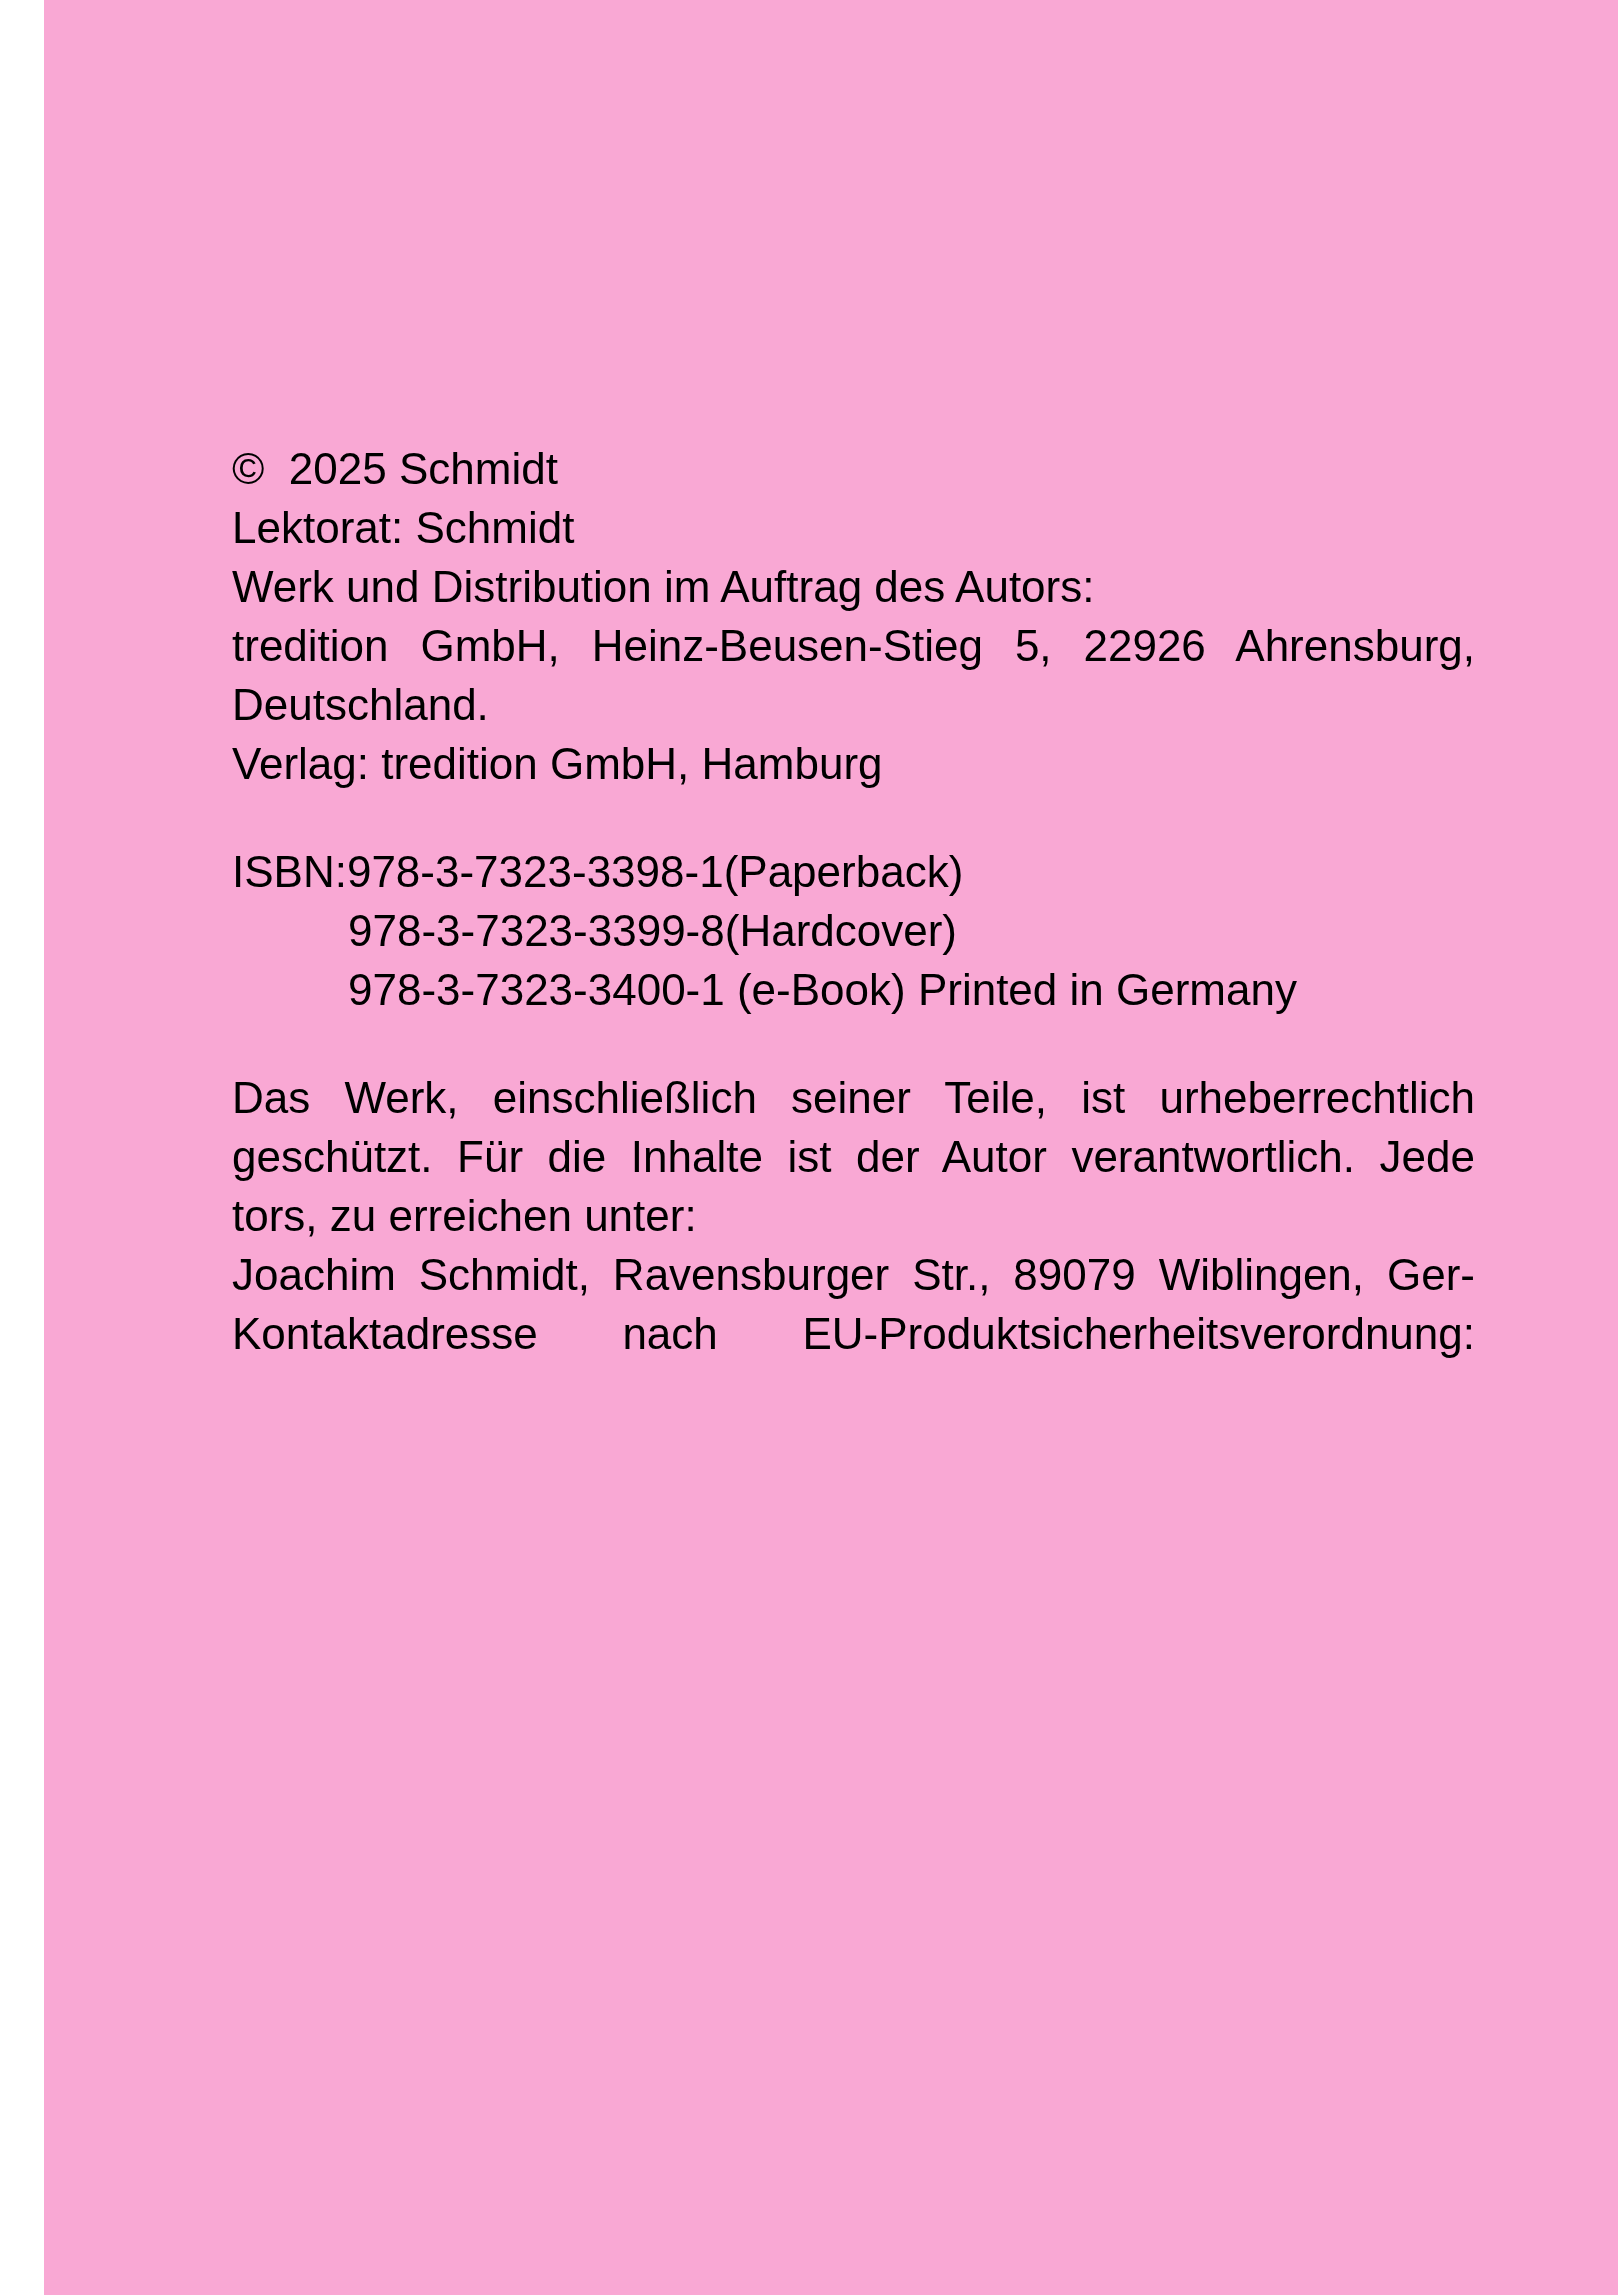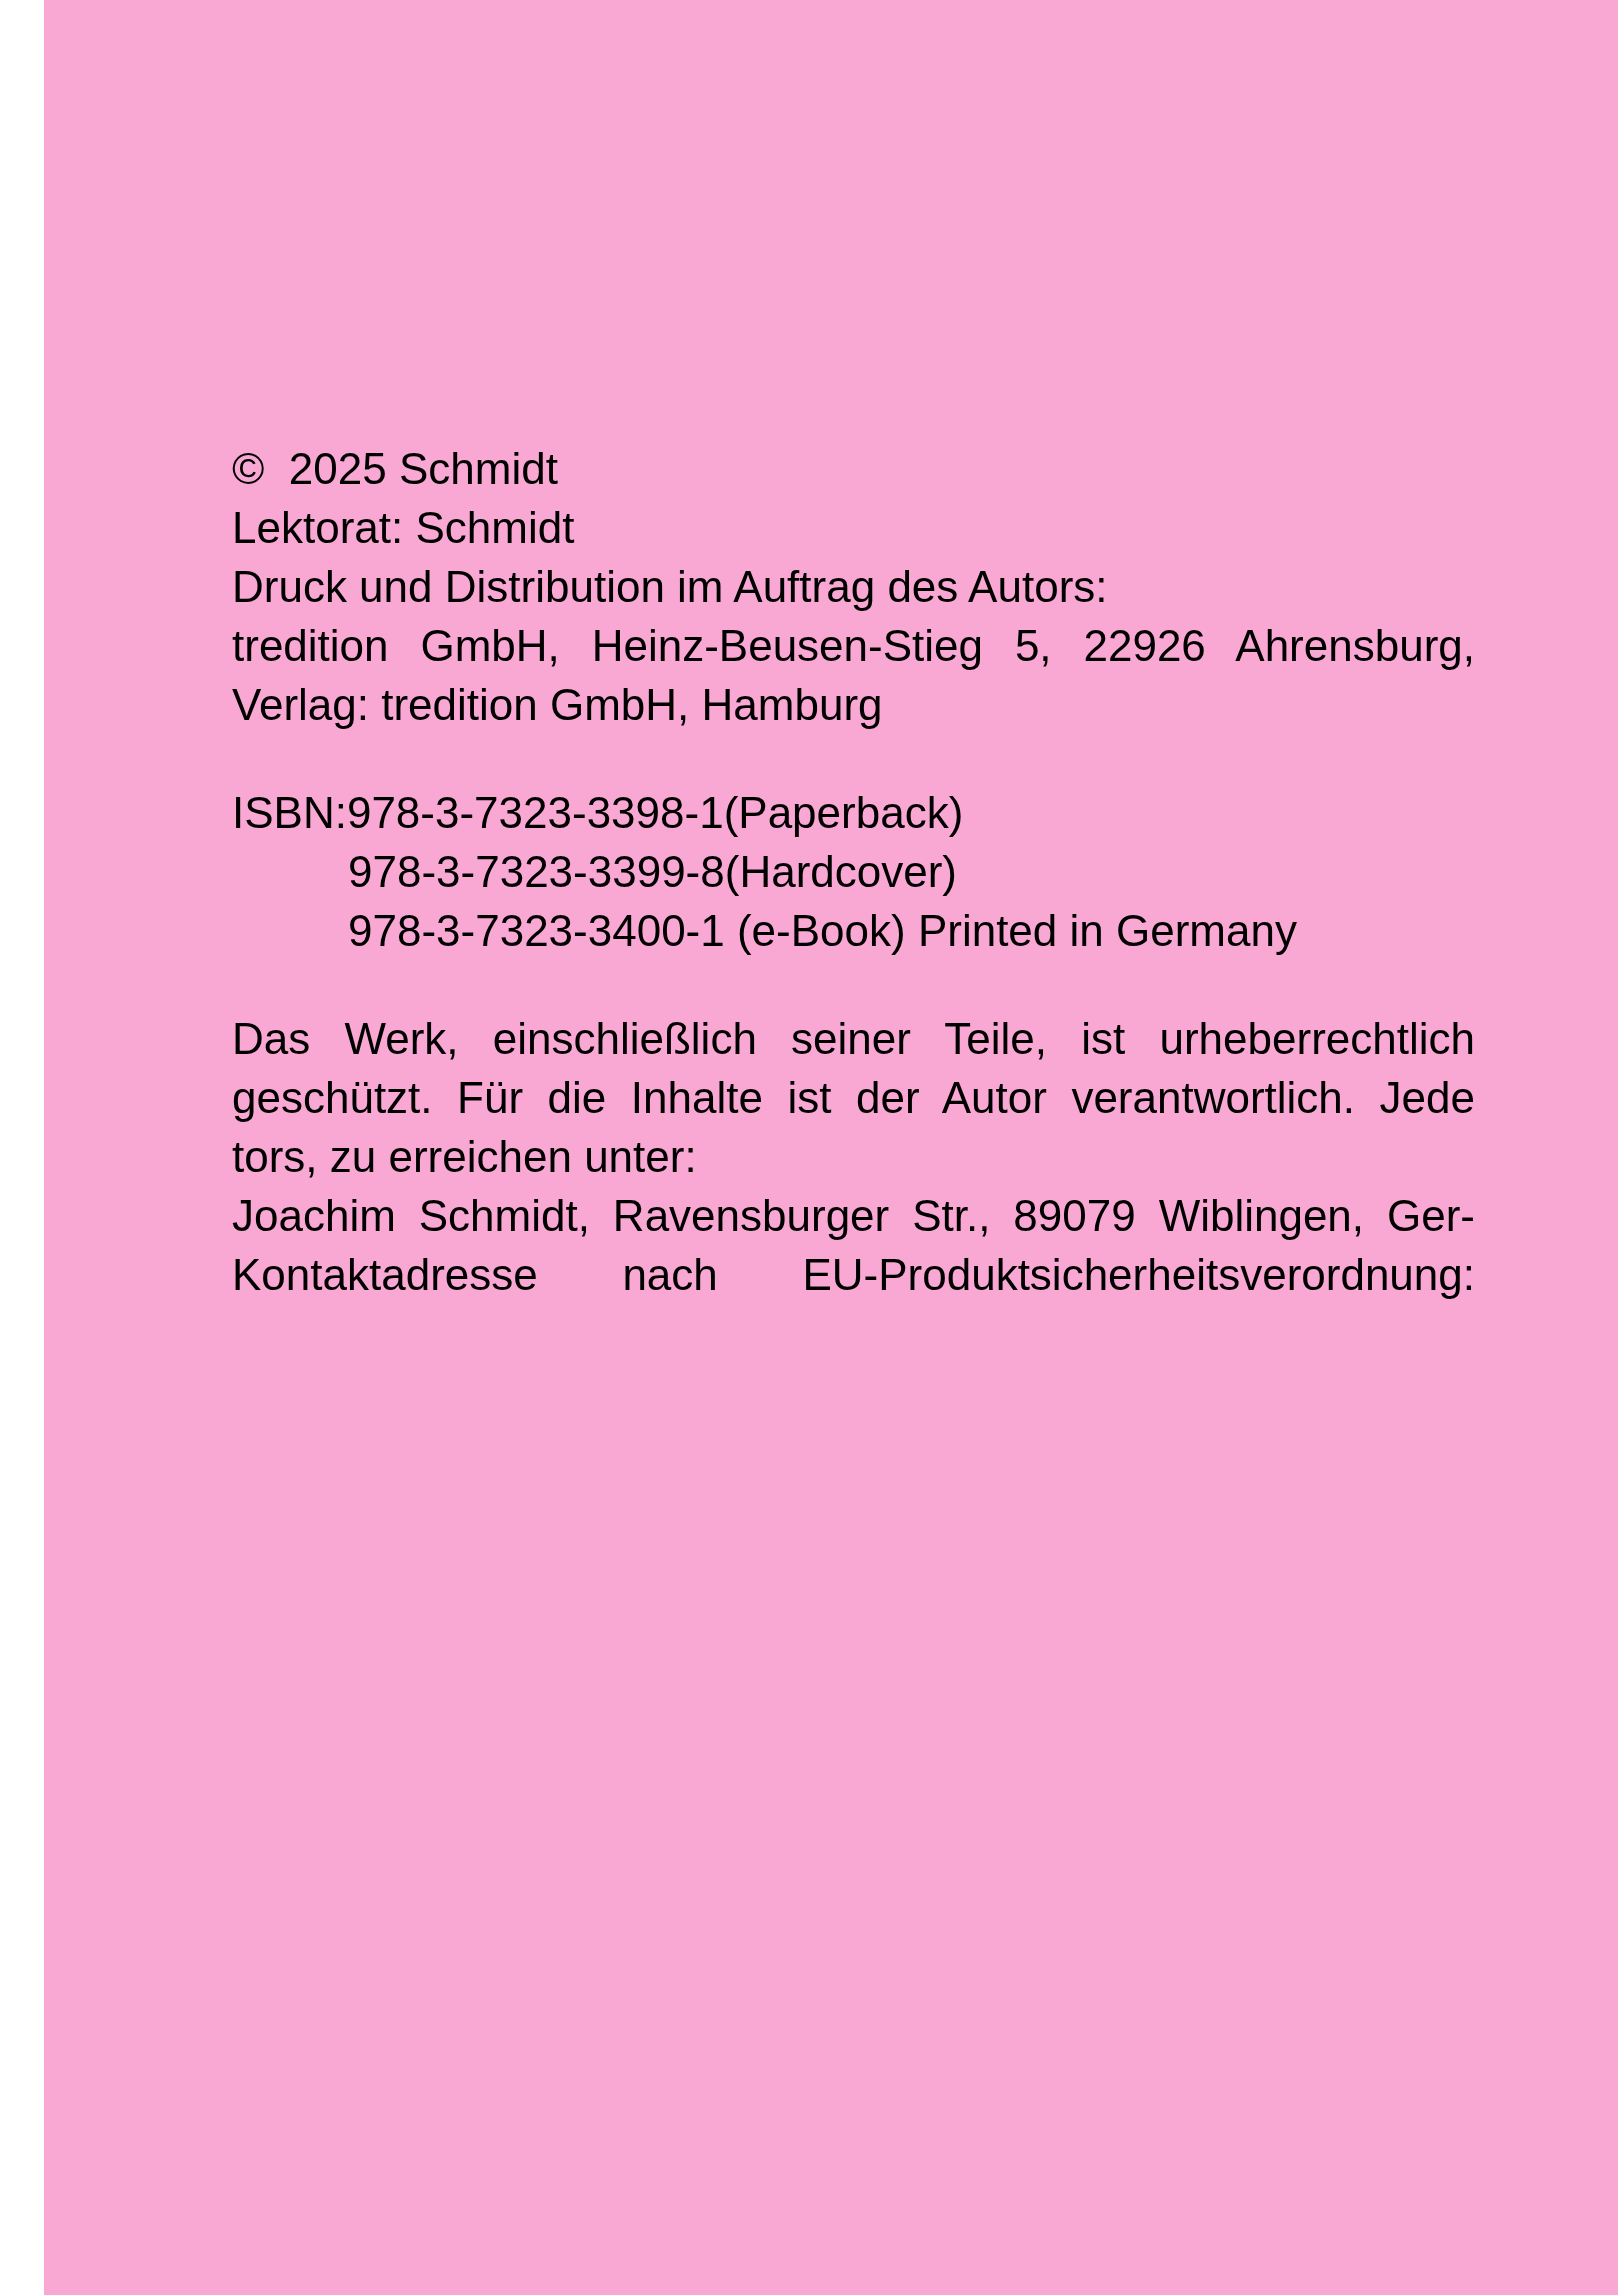--- a/index.html
+++ b/index.html
@@ -43,22 +43,23 @@
   }
 </style>
 </head>
 <body>
 
 <div class="page">
   <div class="text-block">
 
     <div class="line">©  2025 Schmidt</div>
     <div class="line">Lektorat: Schmidt</div>
-    <div class="line">Druck und Distribution im Auftrag des Autors:</div>
+    <div class="line">Werk und Distribution im Auftrag des Autors:</div>
     <div class="line just">tredition GmbH, Heinz-Beusen-Stieg 5, 22926 Ahrensburg,</div>
+    <div class="line">Deutschland.</div>
     <div class="line">Verlag: tredition GmbH, Hamburg</div>
 
     <div class="spacer"></div>
 
     <div class="line">ISBN:978-3-7323-3398-1(Paperback)</div>
     <div class="line ind">978-3-7323-3399-8(Hardcover)</div>
     <div class="line ind">978-3-7323-3400-1 (e-Book) Printed in Germany</div>
 
     <div class="spacer"></div>
 

